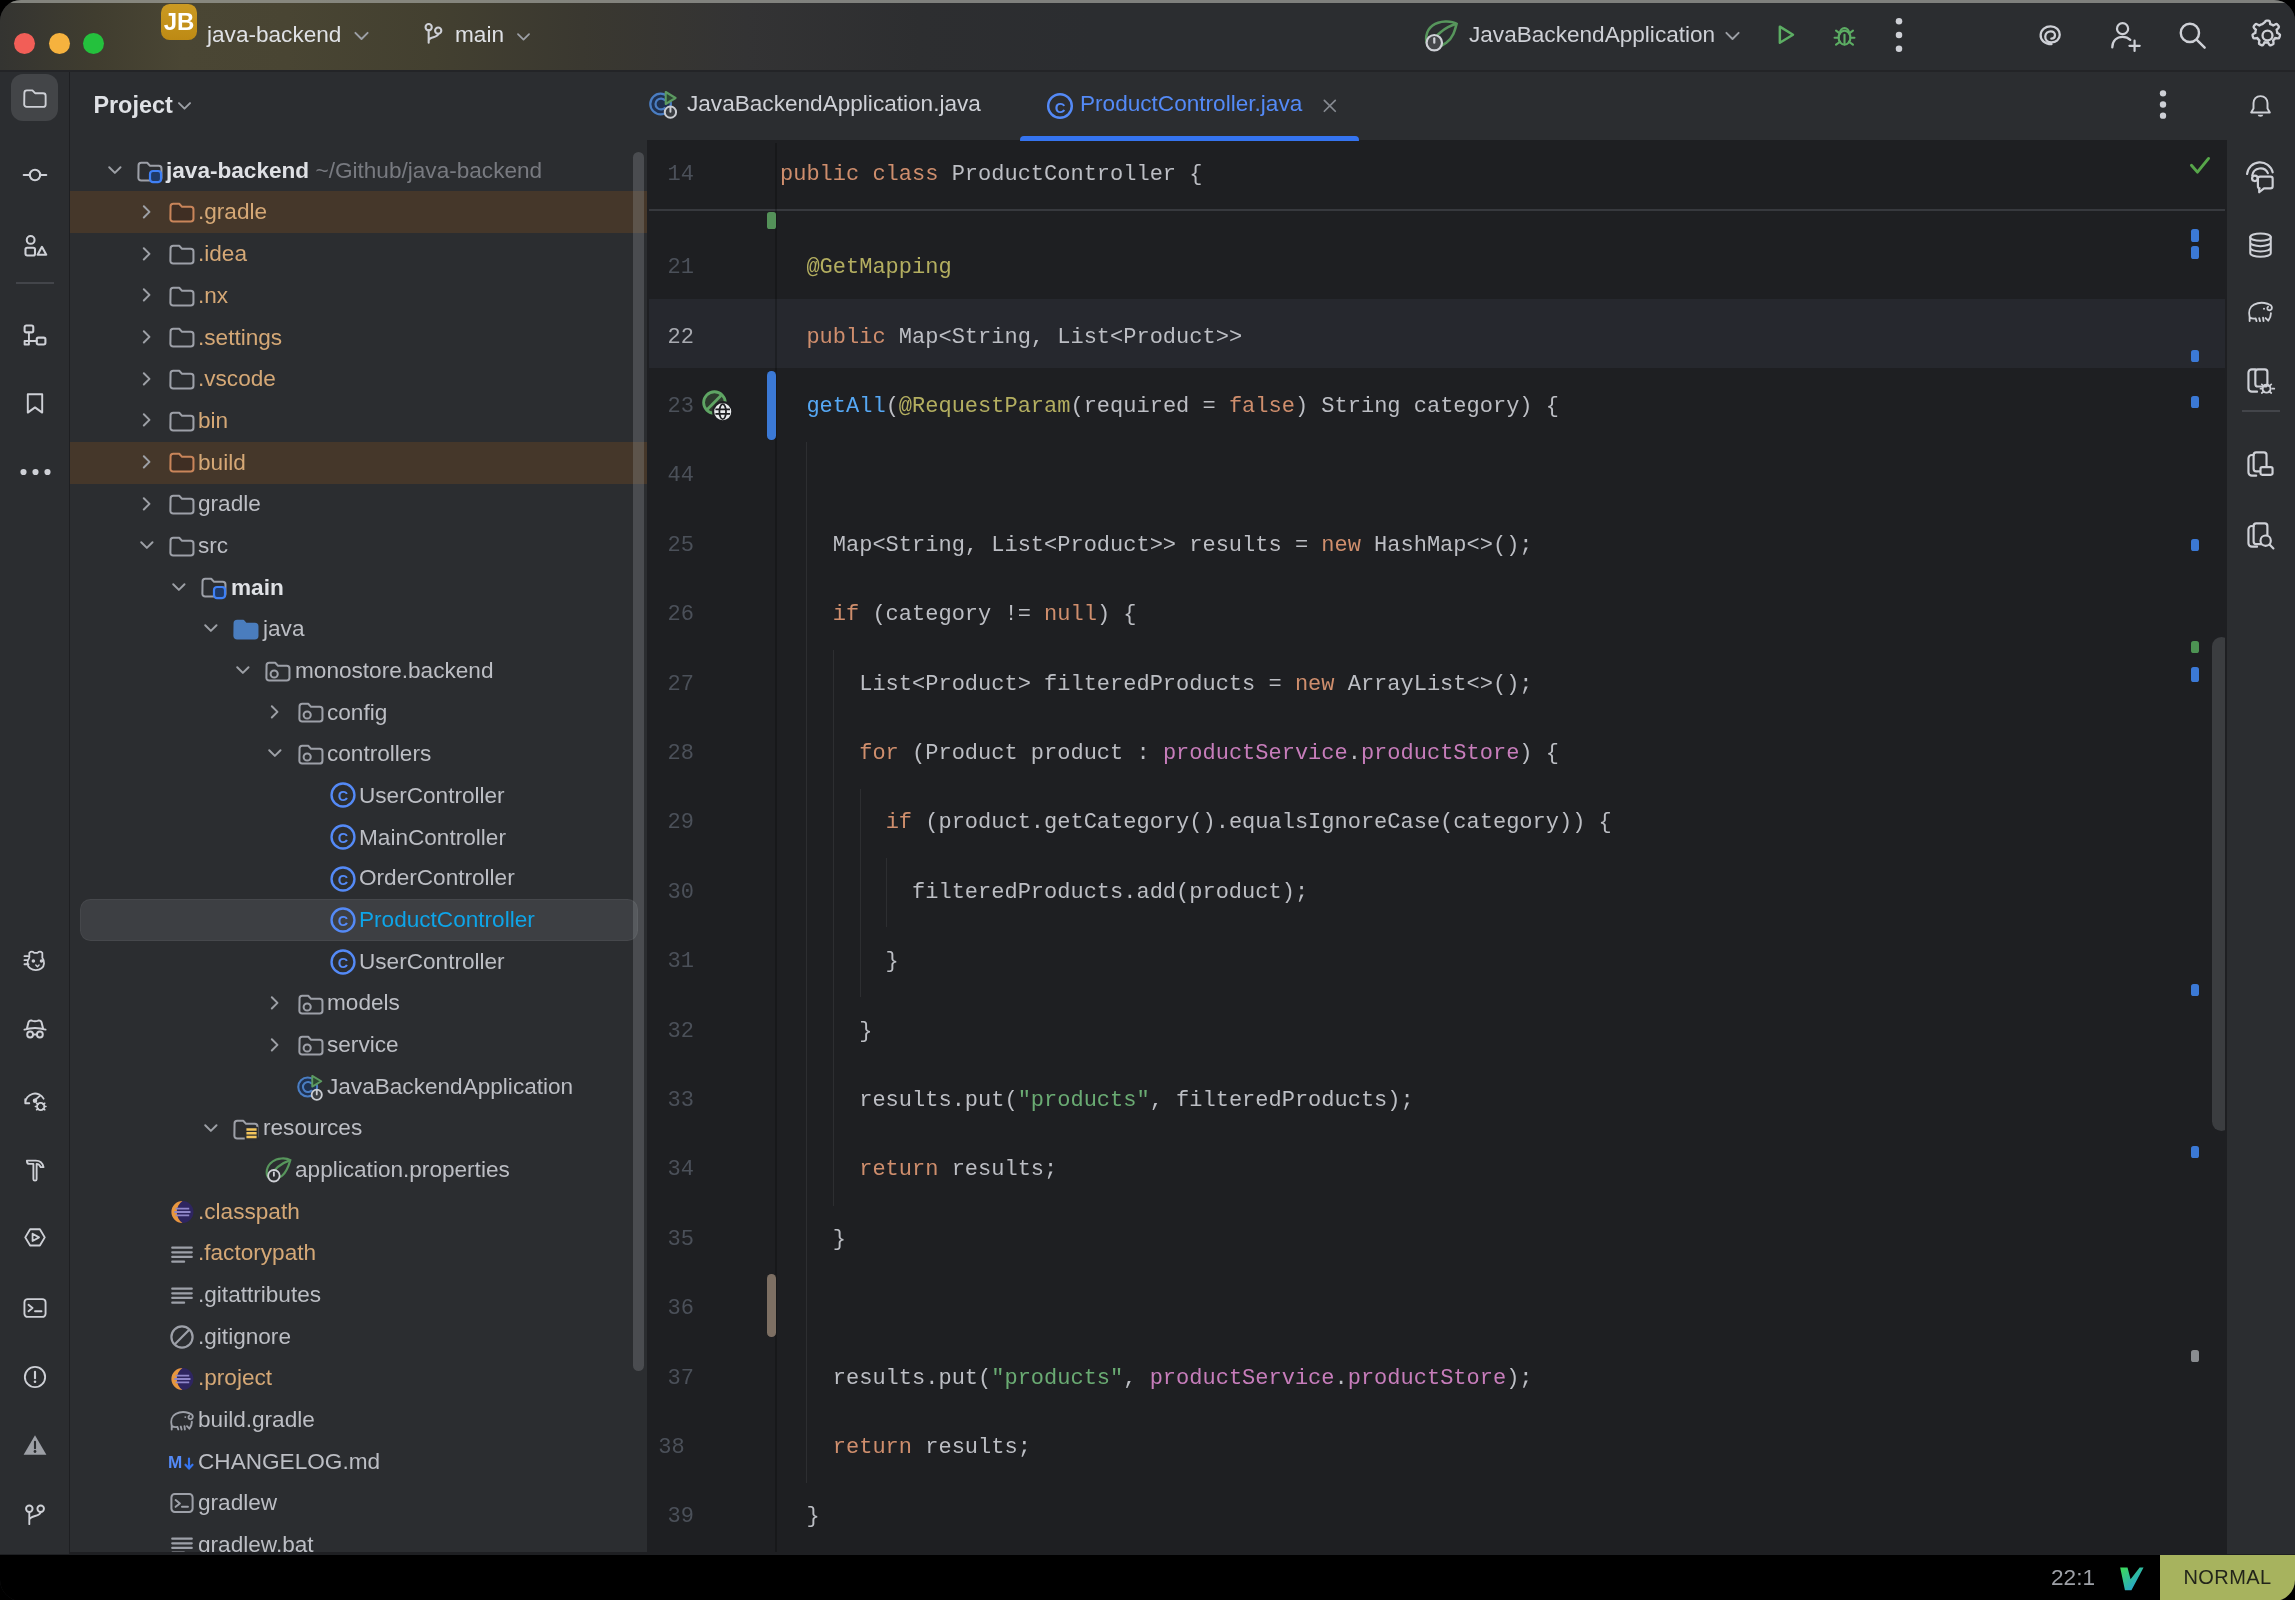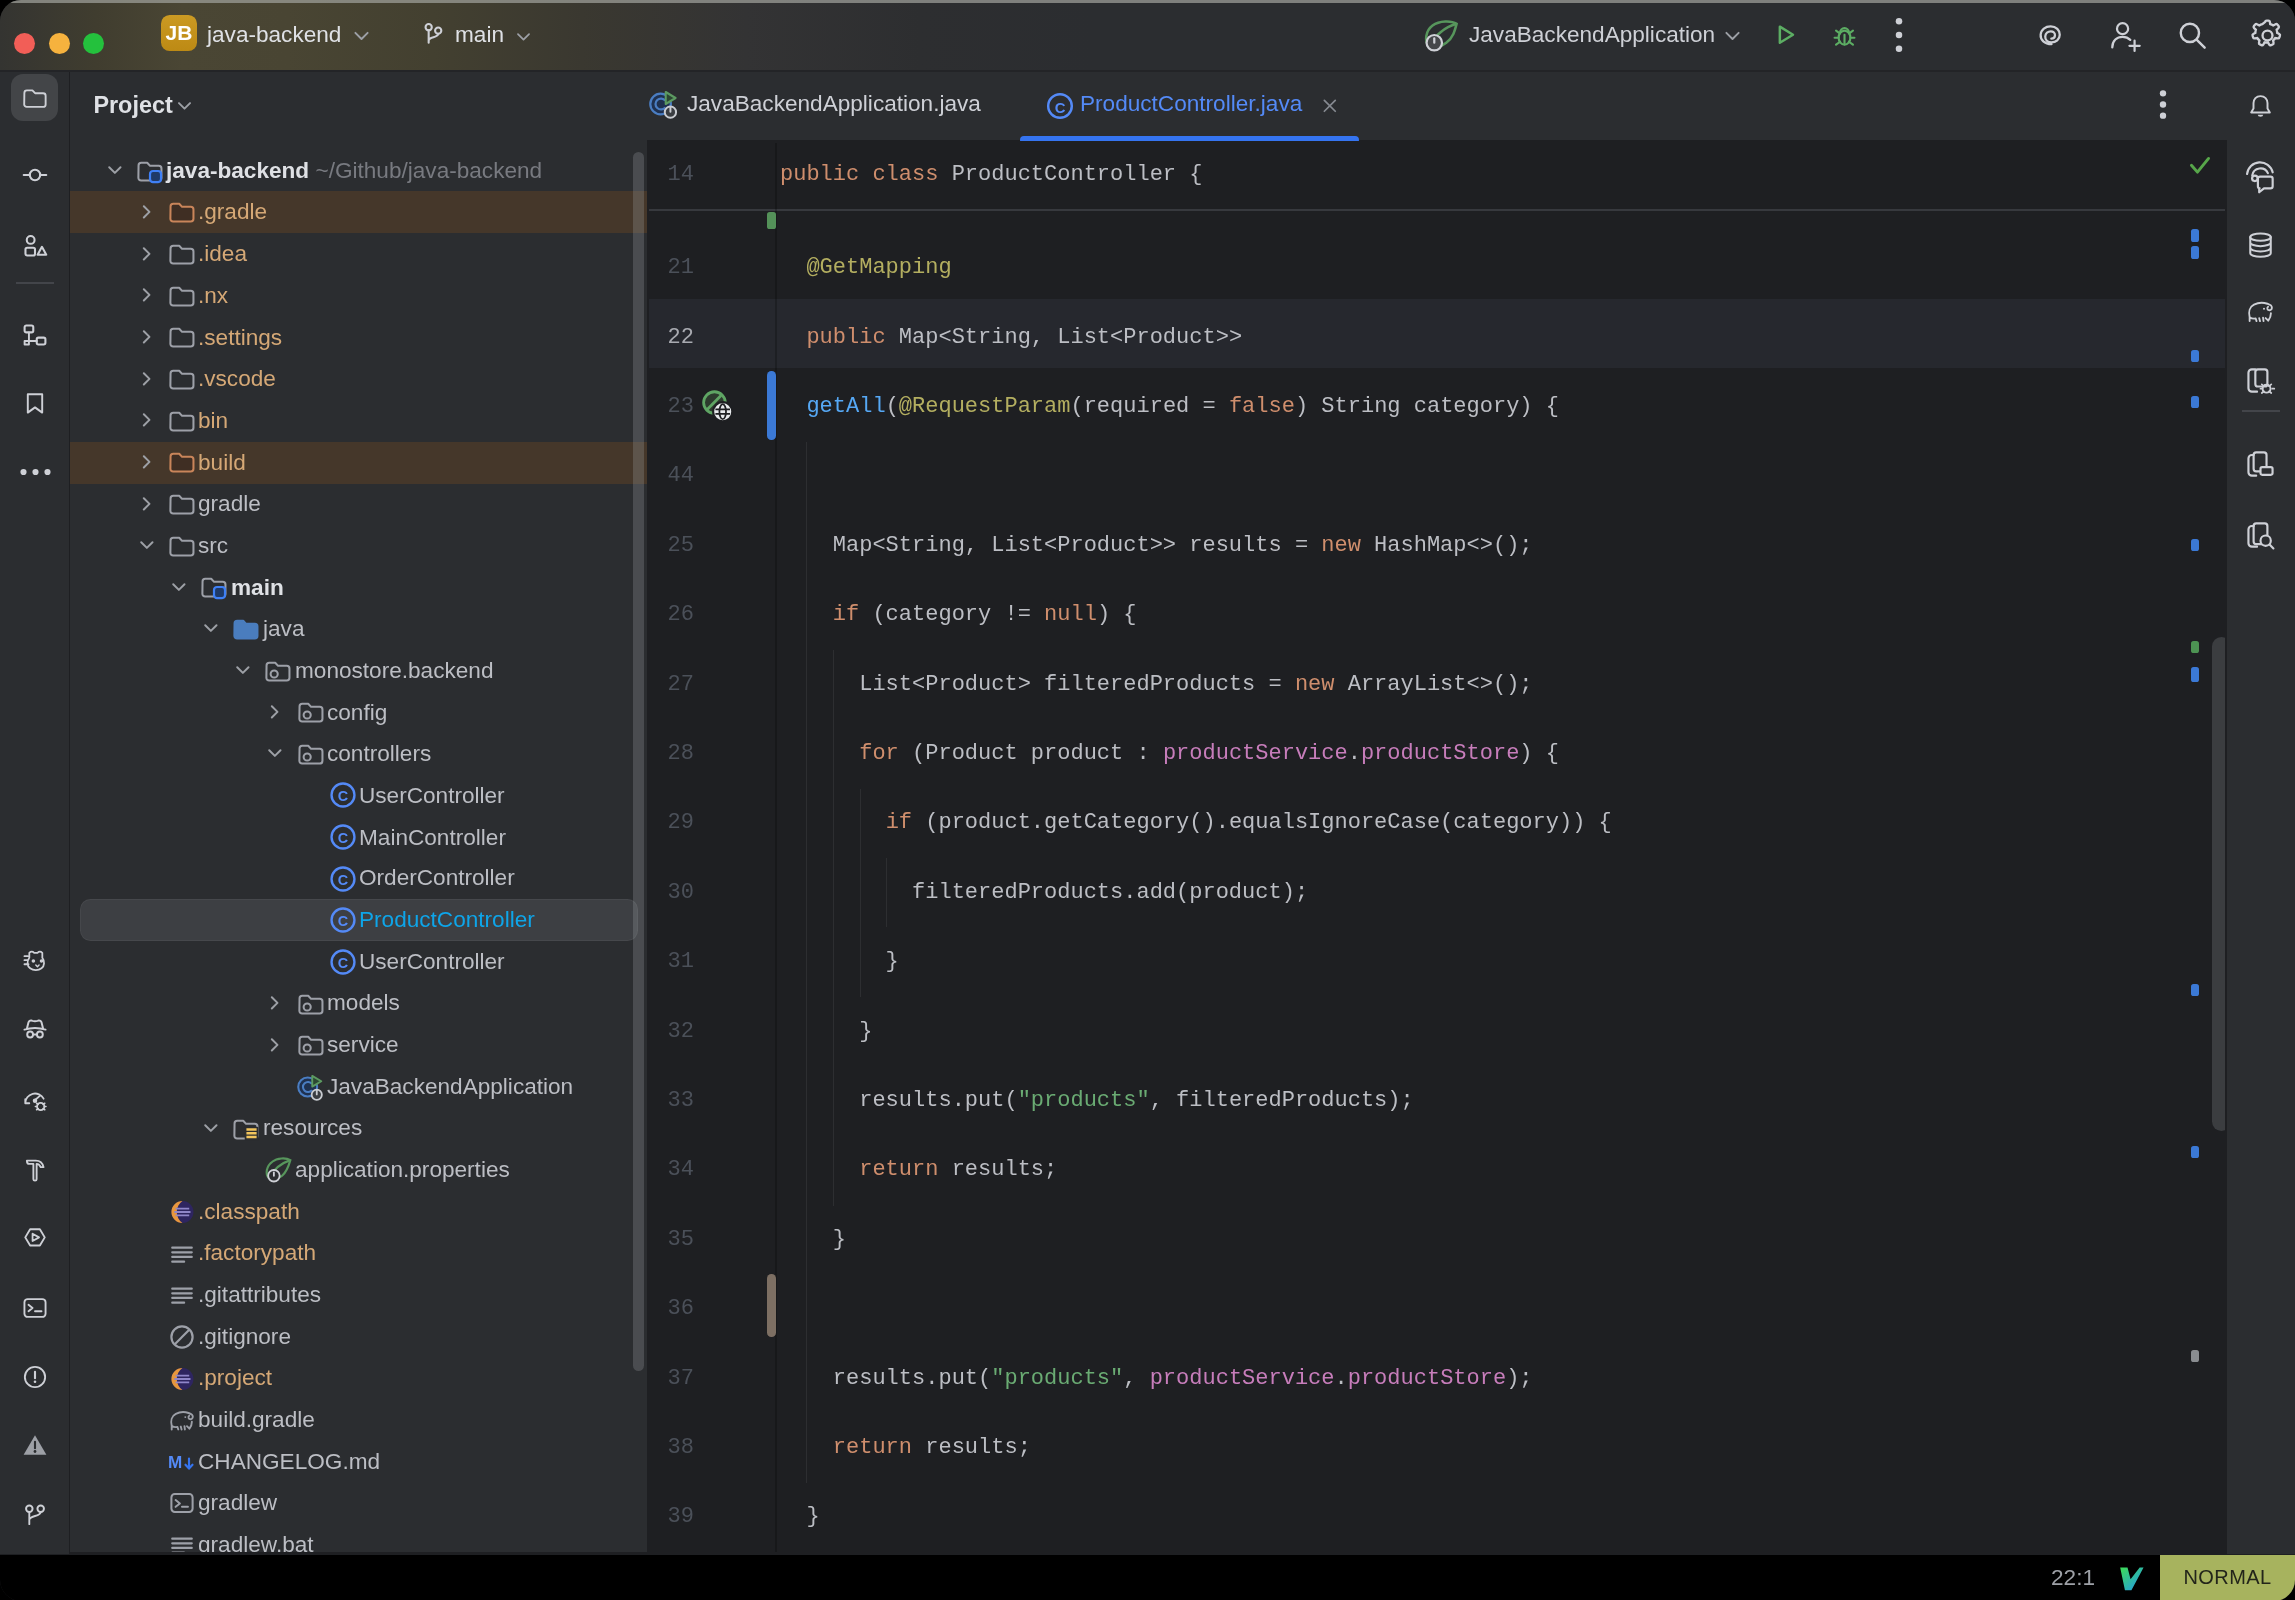--- a/index.html
+++ b/index.html
@@ -47,21 +47,21 @@
   
   #statusbar { position:absolute; left:0; top:1554px; width:2295px; height:47px; background:#000000; border-top:1.7px solid #1e1f22; }
 </style>
 </head>
 <body>
 <div id="win">
   <div id="titlebar">
     <div class="tl" style="left:14px; background:#f25e57;"></div>
     <div class="tl" style="left:49px; background:#f6b23e;"></div>
     <div class="tl" style="left:83px; background:#24c13d;"></div>
-    <div class="abs" style="left:161px; top:15px; width:36px; height:36px; border-radius:8.7px; background:linear-gradient(180deg,#cb9a23,#bd8a14); color:#fff; font-weight:bold; font-size:21px; display:flex; align-items:center; justify-content:center;">JB</div>
+    <div class="abs" style="left:161px; top:4px; width:36px; height:36px; border-radius:8.7px; background:linear-gradient(180deg,#cb9a23,#bd8a14); color:#fff; font-weight:bold; font-size:24px; display:flex; align-items:center; justify-content:center;">JB</div>
     <div class="ttext" style="left:207px; font-weight:500;">java-backend</div>
     <svg class="abs" style="left:351px; top:25px;" width="21" height="21" viewBox="0 0 24 24" fill="none" stroke="#9da0a6" stroke-width="2.2" stroke-linecap="round" stroke-linejoin="round">
         <path d="M5 9l7 7 7-7"></path>
       </svg>
     <svg class="abs" style="left:420px; top:22px;" width="26" height="26" viewBox="0 0 30 30" fill="none" stroke="#ced0d6" stroke-width="2.4" stroke-linecap="round">
         <circle cx="10" cy="6" r="3.6"></circle>
         <circle cx="21" cy="10" r="3.6"></circle>
         <path d="M10 9.6 V24 M21 13.6 c0 5-11 3-11 8"></path>
       </svg>
     <div class="ttext" style="left:455px;">main</div>
@@ -550,21 +550,21 @@
     <div class="codeline" style="top:855px;">      }</div>
     <div class="lnum" style="top:924px;">33</div>
     <div class="codeline" style="top:924px;">      results.put(<span class="str">"products"</span>, filteredProducts);</div>
     <div class="lnum" style="top:993px;">34</div>
     <div class="codeline" style="top:993px;">      <span class="kw">return</span> results;</div>
     <div class="lnum" style="top:1063px;">35</div>
     <div class="codeline" style="top:1063px;">    }</div>
     <div class="lnum" style="top:1132px;">36</div>
     <div class="lnum" style="top:1202px;">37</div>
     <div class="codeline" style="top:1202px;">    results.put(<span class="str">"products"</span>, <span class="fld">productService</span>.<span class="fld">productStore</span>);</div>
-    <div class="lnum" style="top:1271px;">38</div>
+    <div class="lnum" style="top:1271px;text-align:center;">38</div>
     <div class="codeline" style="top:1271px;">    <span class="kw">return</span> results;</div>
     <div class="lnum" style="top:1340px;">39</div>
     <div class="codeline" style="top:1340px;">  }</div>
 
     <div class="abs" style="left:157px; top:300px; width:0.9px; height:1041px; background:rgba(255,255,255,0.07);"></div>
     <div class="abs" style="left:184px; top:508px; width:0.9px; height:556px; background:rgba(255,255,255,0.07);"></div>
     <div class="abs" style="left:211px; top:647px; width:0.9px; height:208px; background:rgba(255,255,255,0.07);"></div>
     <div class="abs" style="left:237px; top:716px; width:0.9px; height:69px; background:rgba(255,255,255,0.07);"></div>
 
     <div class="abs" style="left:126px; top:0; width:1.7px; height:1410px; background:rgba(0,0,0,0.22);"></div>

